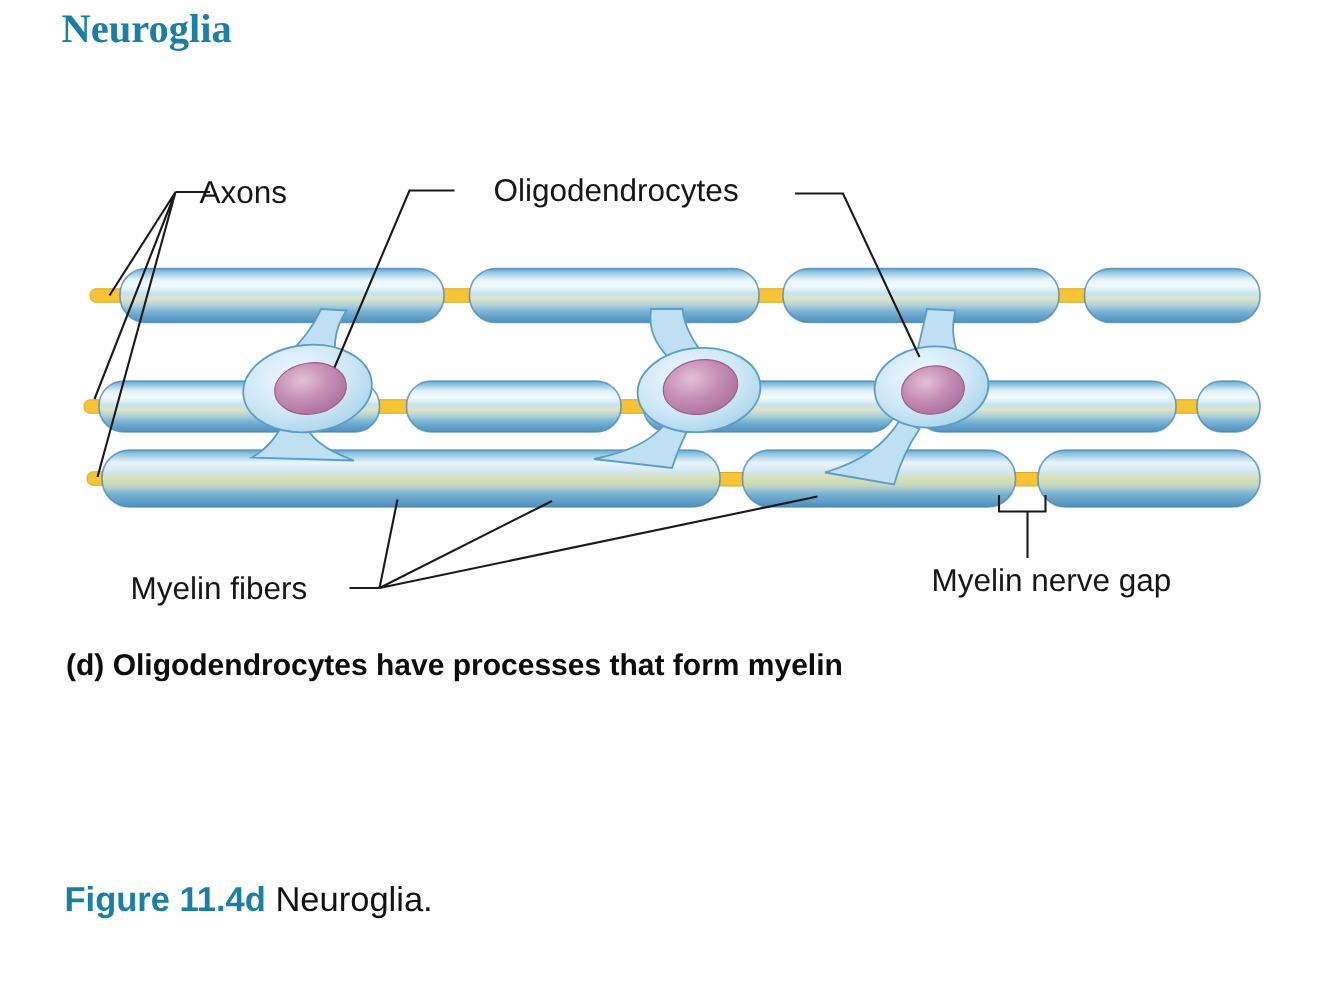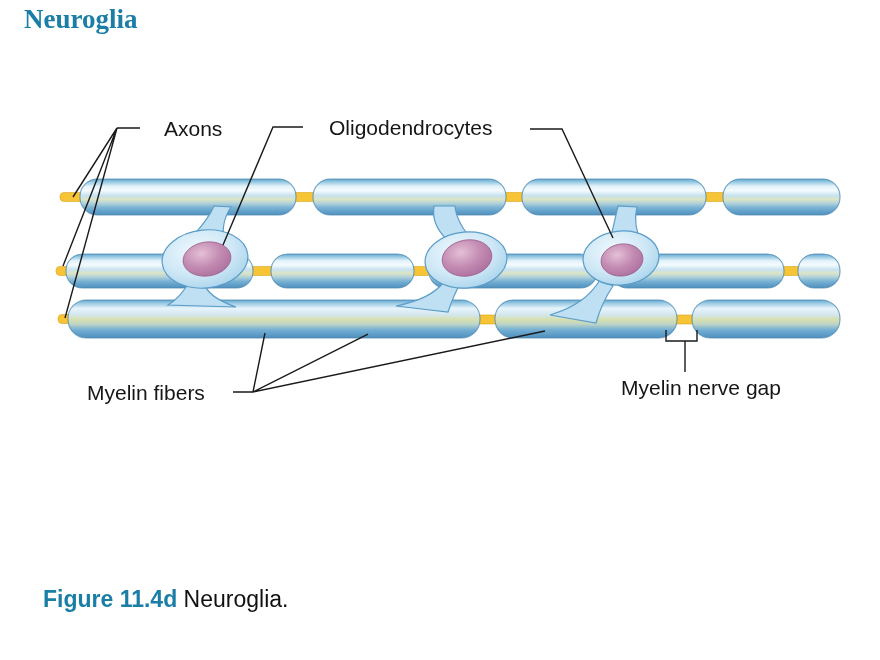--- a/index.html
+++ b/index.html
@@ -4,21 +4,21 @@
 <style>
   html,body{margin:0;padding:0;}
   body{
     width:880px;height:660px;position:relative;overflow:hidden;
     background:#ffffff;
     font-family:"Liberation Sans", sans-serif;
     color:#1a1a1a;
   }
   .abs{position:absolute;}
   .slide-title{
-    left:24px;top:4px;
+    left:41px;top:4px;
     font-family:"Liberation Serif", serif;
     font-weight:bold;font-size:27px;
     color:var(--accent,#1b7ea6);
   }
   .fig-label{
     font-size:21px;color:#161616;white-space:nowrap;
   }
   .caption{
     left:44px;top:431px;
     font-size:20px;font-weight:bold;line-height:26px;color:#0d0d0d;
@@ -133,23 +133,24 @@
 
   <g fill="none" stroke="#1a1a1a" stroke-width="1.4">
     <path d="M140,128 H117 M117,128 L73,197 M117,128 L63,266 M117,128 L65,318"></path>
     <path d="M303,127 H273 L223,245"></path>
     <path d="M530,129 H562 L613,238"></path>
     <path d="M233,392 H253 M253,392 L265,333 M253,392 L368,334 M253,392 L545,331"></path>
     <path d="M666,330 V341 H697 V330 M685,341 V372"></path>
   </g>
 </svg>
 
-<div class="abs fig-label" style="left:164px;top:117px">Axons</div>
+<div class="abs fig-label" style="left:133px;top:117px">Axons</div>
 <div class="abs fig-label" style="left:329px;top:116px">Oligodendrocytes</div>
 <div class="abs fig-label" style="left:87px;top:381px">Myelin fibers</div>
 <div class="abs fig-label" style="left:621px;top:376px">Myelin nerve gap</div>
 
 <div class="abs caption">
+  <div>(d) Oligodendrocytes have processes that form myelin</div>
 </div>
 
 <div class="abs credit">
   <span class="credit-number">Figure 11.4d</span><span> Neuroglia.</span>
 </div>
 
 </body></html>

